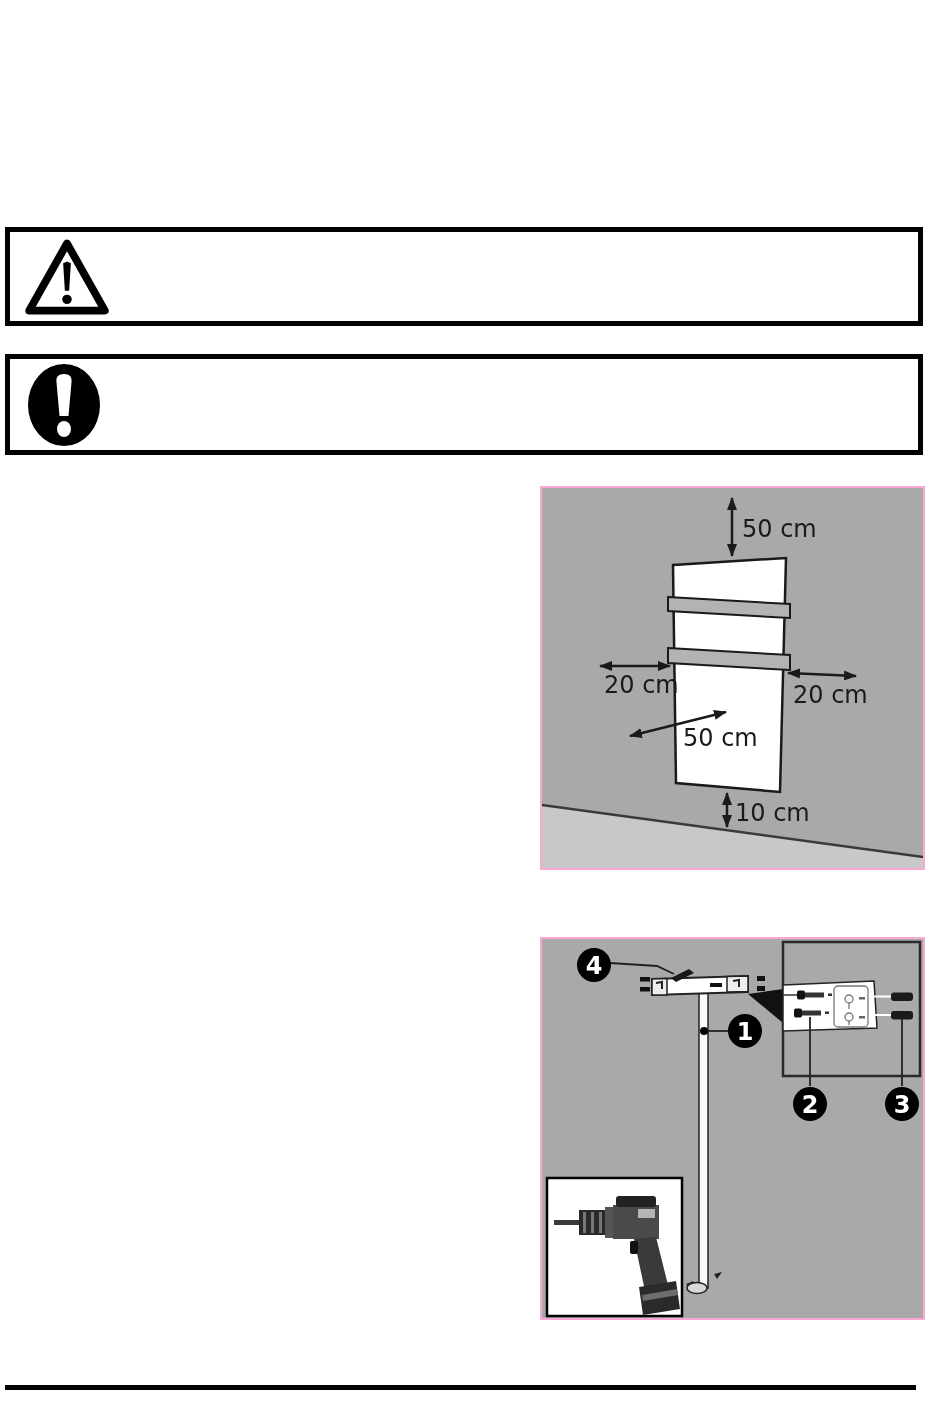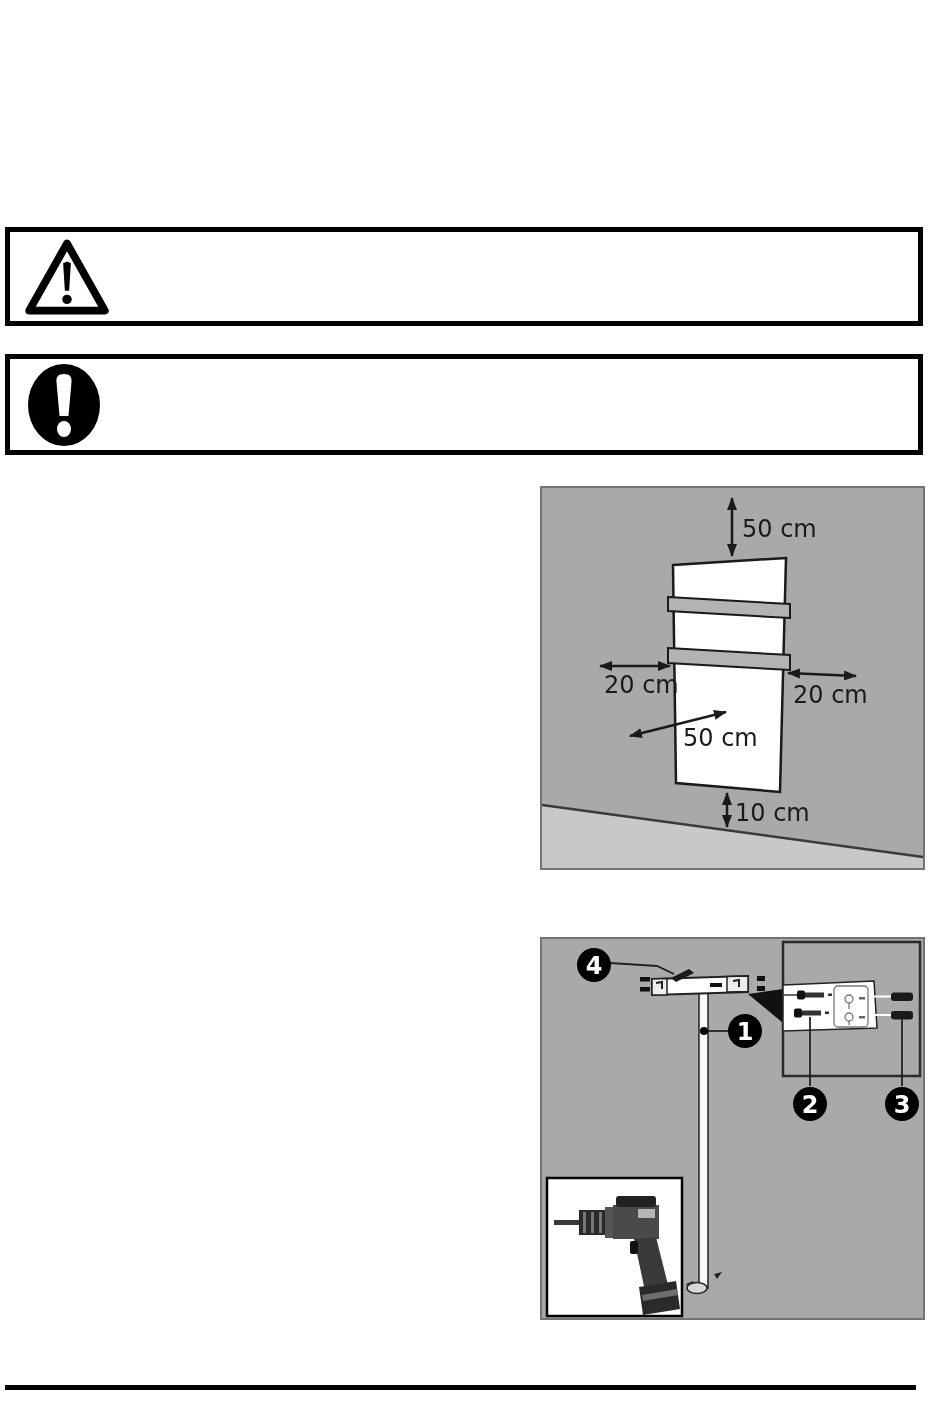--- a/index.html
+++ b/index.html
@@ -2,21 +2,21 @@
 <html><head>
 <meta charset="utf-8">
 <style>
   html,body{margin:0;padding:0;background:#fff;}
   .page{position:relative;width:950px;height:1422px;background:#ffffff;overflow:hidden;
         font-family:"DejaVu Sans",sans-serif;}
   .notice-box{position:absolute;left:5px;width:918px;box-sizing:border-box;
               border:5px solid #000;background:#fff;display:flex;align-items:center;}
   #notice-warning{top:227px;height:99px;padding-left:14px;}
   #notice-mandatory{top:354px;height:101px;padding-left:16px;}
-  .figure{position:absolute;box-sizing:border-box;border:2px solid #737373;}
+  .figure{position:absolute;box-sizing:border-box;border:2px solid #f9a8d4;}
   #clearance-figure{left:540px;top:486px;width:385px;height:384px;}
   #mounting-figure{left:540px;top:937px;width:385px;height:383px;}
   .figure svg{display:block;width:100%;height:100%;}
   svg text{font-family:"DejaVu Sans",sans-serif;}
   .dim-label{font-size:24px;fill:#1a1a1a;}
   .callout-num{font-size:24px;font-weight:bold;fill:#ffffff;text-anchor:middle;}
   .footer-rule{position:absolute;left:5px;top:1385px;width:911px;height:5px;background:#000;}
 </style>
 </head>
 <body>

